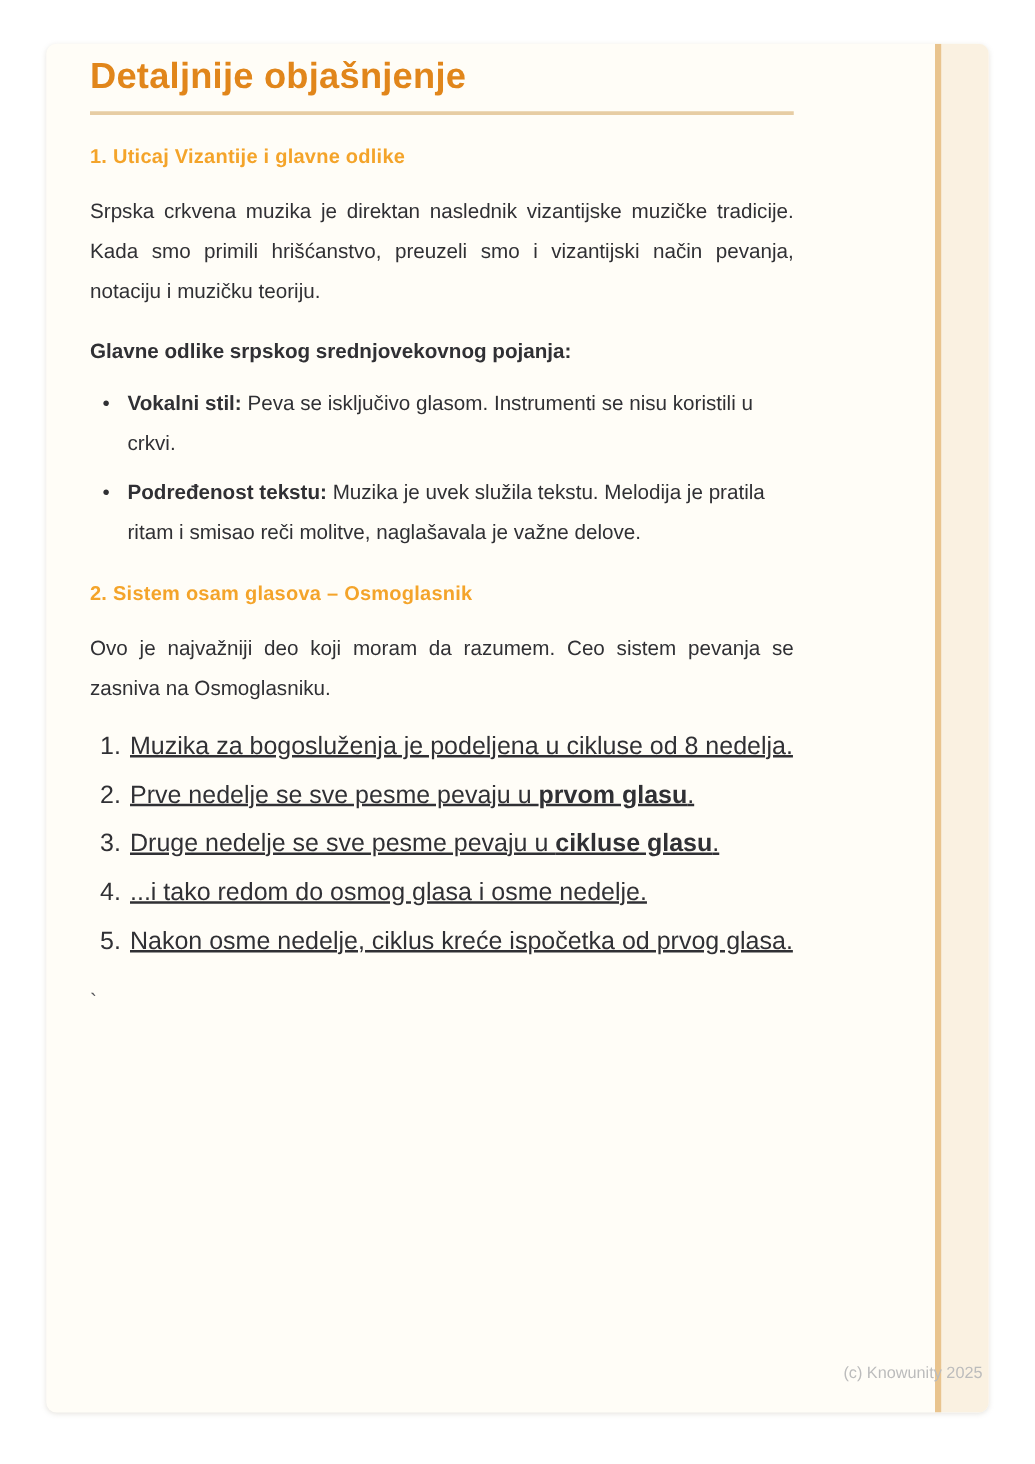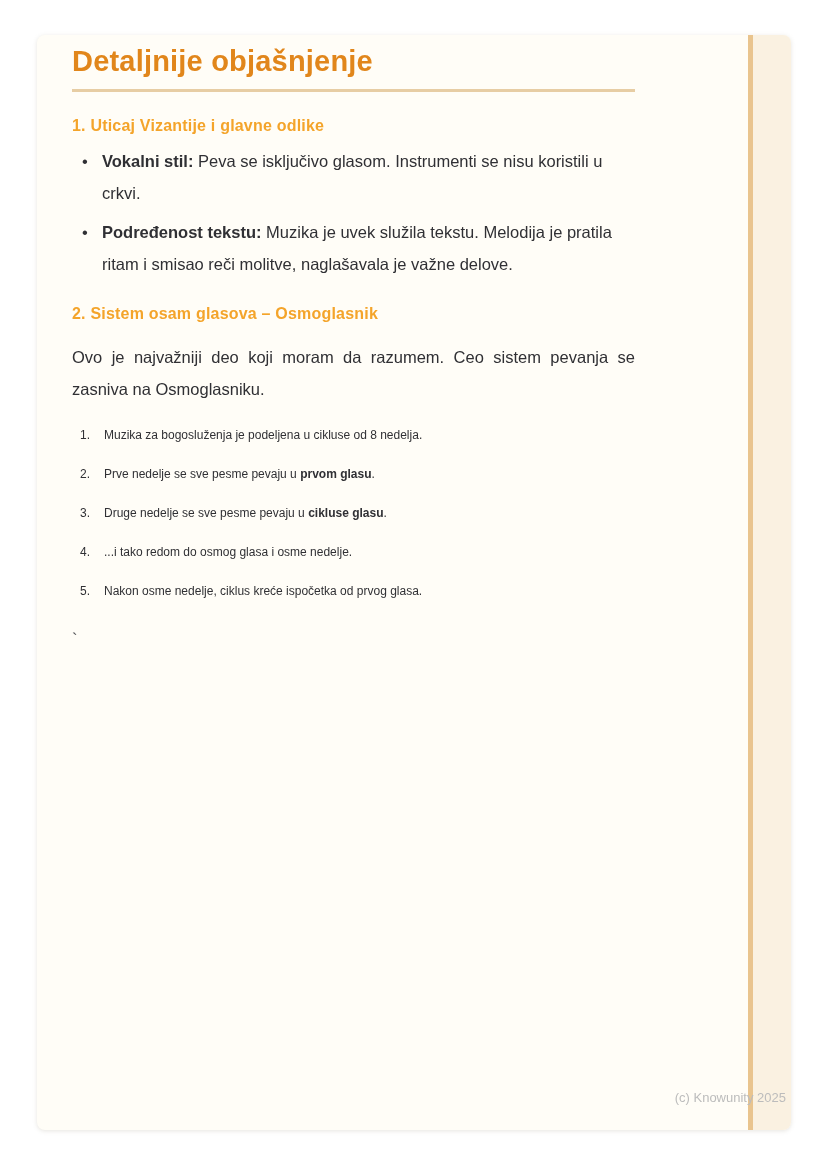--- a/index.html
+++ b/index.html
@@ -86,23 +86,24 @@
   ol.numbered-list {
     margin: 14px 0 0 8px;
     padding: 0;
     list-style: none;
     counter-reset: step;
   }
   ol.numbered-list li {
     position: relative;
     counter-increment: step;
     padding-left: 24px;
-    font-size: 12px;
+    font-size: 20px;
     line-height: 32px;
     margin-bottom: 7px;
+    text-decoration: underline;
   }
   ol.numbered-list li::before {
     content: counter(step) ".";
     position: absolute;
     left: 0; top: 0;
   }
   .bold { font-weight: bold; }
   .stray-mark {
     margin: 16px 0 0 0;
     font-size: 16.5px;
@@ -124,21 +125,23 @@
   <div class="stripe-fill"></div>
   <div class="stripe-line"></div>
 
   <div class="content">
 
     <h1 class="doc-title">Detaljnije objašnjenje</h1>
     <hr class="title-rule">
 
     <h2 class="section-heading">1. Uticaj Vizantije i glavne odlike</h2>
 
+    <p class="body-text justified">Srpska crkvena muzika je direktan naslednik vizantijske muzičke tradicije. Kada smo primili hrišćanstvo, preuzeli smo i vizantijski način pevanja, notaciju i muzičku teoriju.</p>
 
+    <p class="list-title">Glavne odlike srpskog srednjovekovnog pojanja:</p>
 
     <ul class="bullet-list">
       <li>
         <span class="bold">Vokalni stil:</span><span> Peva se isključivo glasom. Instrumenti se nisu koristili u crkvi.</span>
       </li>
       <li>
         <span class="bold">Podređenost tekstu:</span><span> Muzika je uvek služila tekstu. Melodija je pratila ritam i smisao reči molitve, naglašavala je važne delove.</span>
       </li>
     </ul>
 

